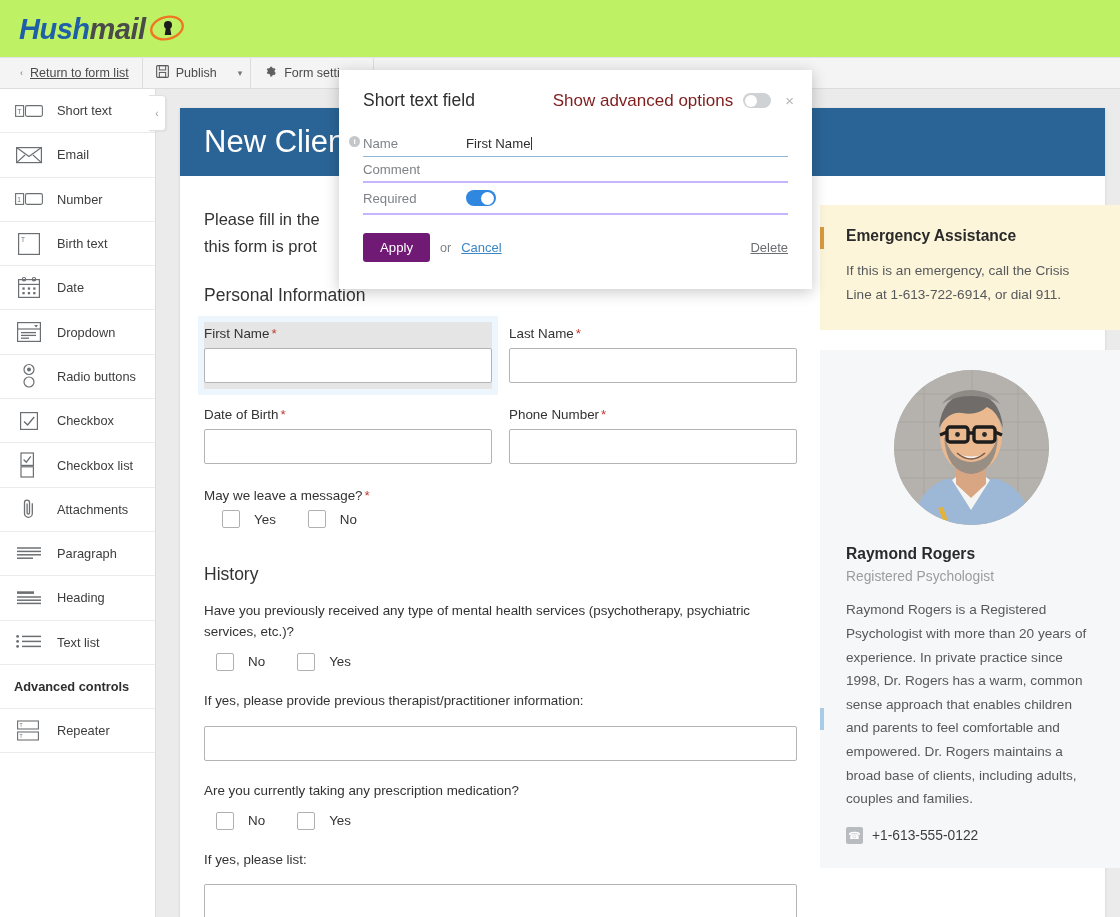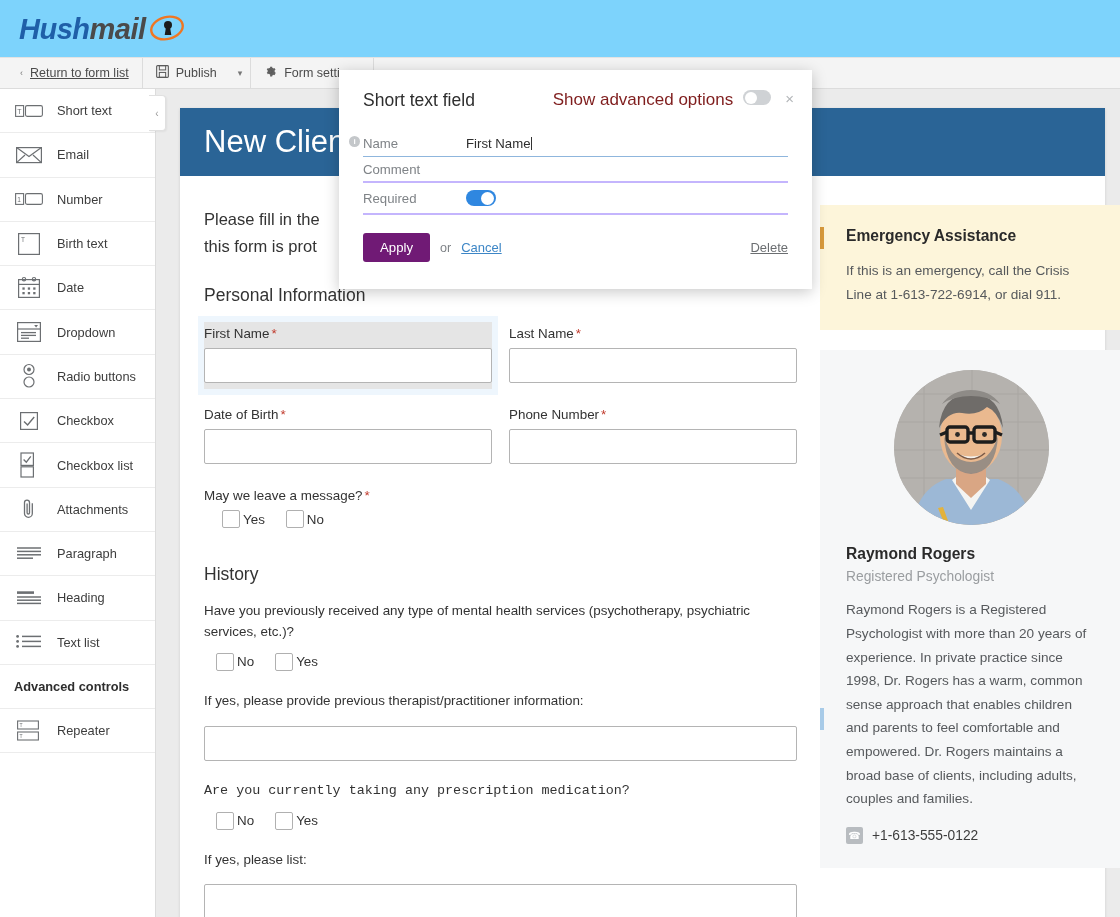--- a/index.html
+++ b/index.html
@@ -7,21 +7,21 @@
     width: 1120px; height: 917px;
     font-family: "Liberation Sans", sans-serif;
     background: #ffffff;
     overflow: hidden;
   }
   body { position: relative; }
 
   
   #logobar {
     position: absolute; left: 0; top: 0; width: 1120px; height: 58px;
-    background: #7dd3fc; border-bottom: 1px solid #e3e3e3;
+    background: #bef264; border-bottom: 1px solid #e3e3e3;
   }
   #logo {
     position: absolute; left: 19px; top: 12px;
     display: flex; align-items: center; height: 34px;
   }
   .logo-hush { font-size: 29px; font-weight: bold; color: #1f5fa8; letter-spacing: -0.5px; font-style: italic; }
   .logo-mail { font-size: 29px; font-weight: bold; color: #4a4a4a; letter-spacing: -0.5px; font-style: italic; }
   .logo-mark { margin-left: 3px; margin-top: 1px; }
 
   
@@ -93,21 +93,21 @@
   .lbl { font-size: 13.4px; color: #333; margin-bottom: 7px; display: block; }
   .req { color: #c0392b; margin-left: 2px; }
   .inp {
     width: 100%; height: 35px; border: 1px solid #b4b4b4; background: #fff;
     border-radius: 2px;
   }
   .inp.w288 { width: 288px; }
   .inp.w593 { width: 593px; }
 
   .qtext { font-size: 13.4px; color: #333; line-height: 1.55; margin-bottom: 10px; max-width: 600px; }
-  .cbrow { display: flex; align-items: center; gap: 3px; margin-bottom: 20px; padding-left: 12px; }
+  .cbrow { display: flex; align-items: center; gap: 14px; margin-bottom: 20px; padding-left: 12px; }
   .cbox { width: 18px; height: 18px; border: 1px solid #b0b0b0; border-radius: 2px; background: #fff; cursor: pointer; }
   .cblbl { font-size: 13.4px; color: #333; margin-right: 18px; }
 
   
   #rightcol { position: absolute; left: 820px; top: 205px; width: 300px; }
   .panel { position: relative; padding: 22px 24px 24px 26px; }
   .panel .accent { position: absolute; left: 0; top: 22px; width: 4px; height: 22px; }
   .panel-emergency { background: #fdf5da; }
   .panel-emergency .accent { background: #d89a3c; }
   .panel-profile { background: #f6f7f8; margin-top: 20px; padding-top: 24px; }
@@ -125,21 +125,21 @@
   .phone-ico {
     width: 17px; height: 17px; background: #b8bcc0; border-radius: 2px;
     display: flex; align-items: center; justify-content: center; color: #fff; font-size: 10px;
   }
 
   
   #modal {
     position: absolute; left: 339px; top: 70px; width: 473px; height: 219px;
     background: #ffffff; box-shadow: 0 3px 14px rgba(0,0,0,.22); z-index: 20;
   }
-  #modal-head { display: flex; padding: 20px 18px 0 24px; }
+  #modal-head { display: flex; align-items: center; padding: 20px 18px 0 24px; }
   #modal-title { font-size: 17.5px; color: #2e2e2e; flex: 1; }
   #adv-label { font-size: 17px; color: #7f1d1d; margin-right: 10px; }
   .toggle { width: 28px; height: 15px; border-radius: 8px; position: relative; cursor: pointer; flex: 0 0 28px; }
   .toggle .knob { position: absolute; top: 1.5px; width: 12px; height: 12px; border-radius: 50%; background: #fff; }
   .toggle.off { background: #cfd2d5; }
   .toggle.off .knob { left: 1.5px; }
   .toggle.on { background: #2f87e0; }
   .toggle.on .knob { left: 14.5px; }
   .toggle.big { width: 30px; height: 16px; border-radius: 9px; flex: 0 0 30px; }
   .toggle.big .knob { width: 13px; height: 13px; top: 1.5px; }
@@ -462,21 +462,21 @@
         <span class="cblbl">No</span>
         <span class="cbox"></span>
         <span class="cblbl">Yes</span>
       </div>
 
       <div class="qtext">If yes, please provide previous therapist/practitioner information:</div>
       <div class="fld-wide">
         <input class="inp w593" type="text" value="" style="">
       </div>
 
-      <div class="qtext" style="margin-top:12px;font-family:Liberation Mono, monospace;">Are you currently taking any prescription medication?</div>
+      <div class="qtext" style="margin-top:12px;">Are you currently taking any prescription medication?</div>
       <div class="cbrow">
         <span class="cbox"></span>
         <span class="cblbl">No</span>
         <span class="cbox"></span>
         <span class="cblbl">Yes</span>
       </div>
 
       <div class="qtext">If yes, please list:</div>
       <div class="fld-wide">
         <input class="inp w593" type="text" value="" style="">

